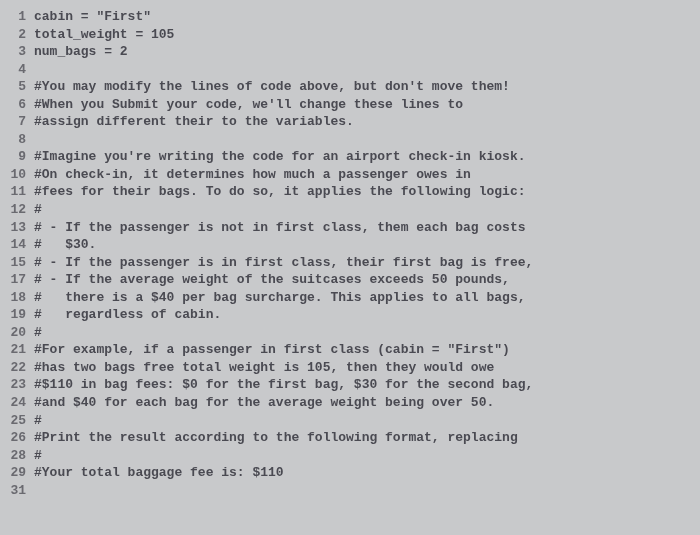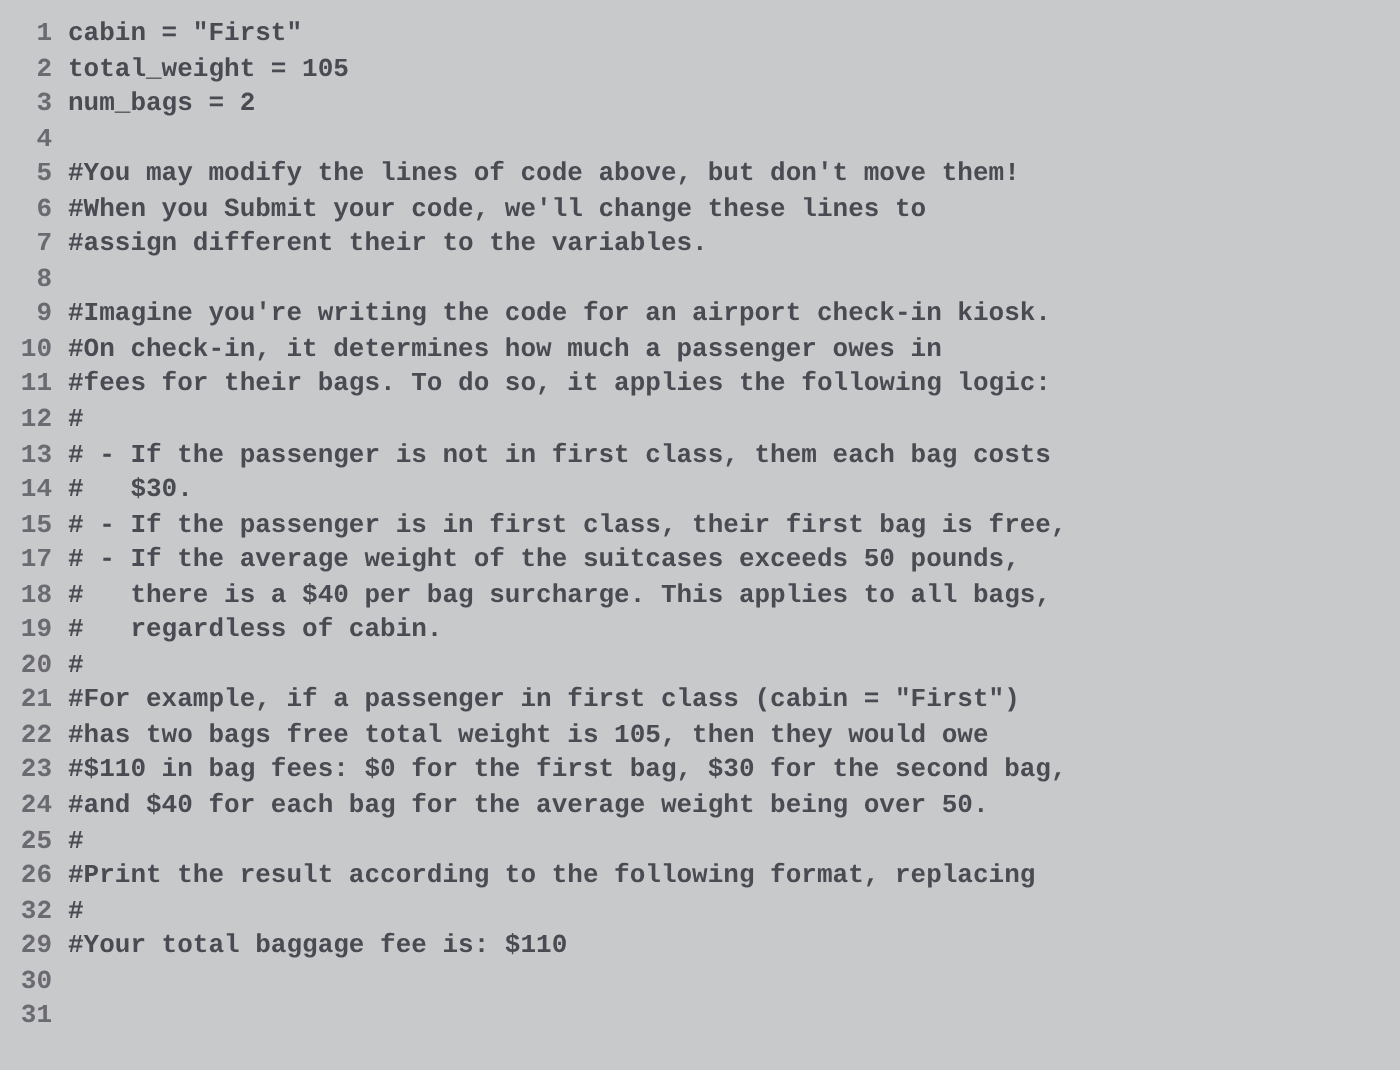--- a/index.html
+++ b/index.html
@@ -58,17 +58,16 @@
     <div class="line"><div class="gutter">17</div><div class="content"># - If the average weight of the suitcases exceeds 50 pounds,</div></div>
     <div class="line"><div class="gutter">18</div><div class="content">#   there is a $40 per bag surcharge. This applies to all bags,</div></div>
     <div class="line"><div class="gutter">19</div><div class="content">#   regardless of cabin.</div></div>
     <div class="line"><div class="gutter">20</div><div class="content">#</div></div>
     <div class="line"><div class="gutter">21</div><div class="content">#For example, if a passenger in first class (cabin = "First")</div></div>
     <div class="line"><div class="gutter">22</div><div class="content">#has two bags free total weight is 105, then they would owe</div></div>
     <div class="line"><div class="gutter">23</div><div class="content">#$110 in bag fees: $0 for the first bag, $30 for the second bag,</div></div>
     <div class="line"><div class="gutter">24</div><div class="content">#and $40 for each bag for the average weight being over 50.</div></div>
     <div class="line"><div class="gutter">25</div><div class="content">#</div></div>
     <div class="line"><div class="gutter">26</div><div class="content">#Print the result according to the following format, replacing</div></div>
-    <div class="line"><div class="gutter">32</div><div class="content">#</div></div>
+    <div class="line"><div class="gutter">28</div><div class="content">#</div></div>
     <div class="line"><div class="gutter">29</div><div class="content">#Your total baggage fee is: $110</div></div>
-    <div class="line"><div class="gutter">30</div><div class="content"></div></div>
     <div class="line"><div class="gutter">31</div><div class="content"></div></div>
   </div>
 
 </body></html>

